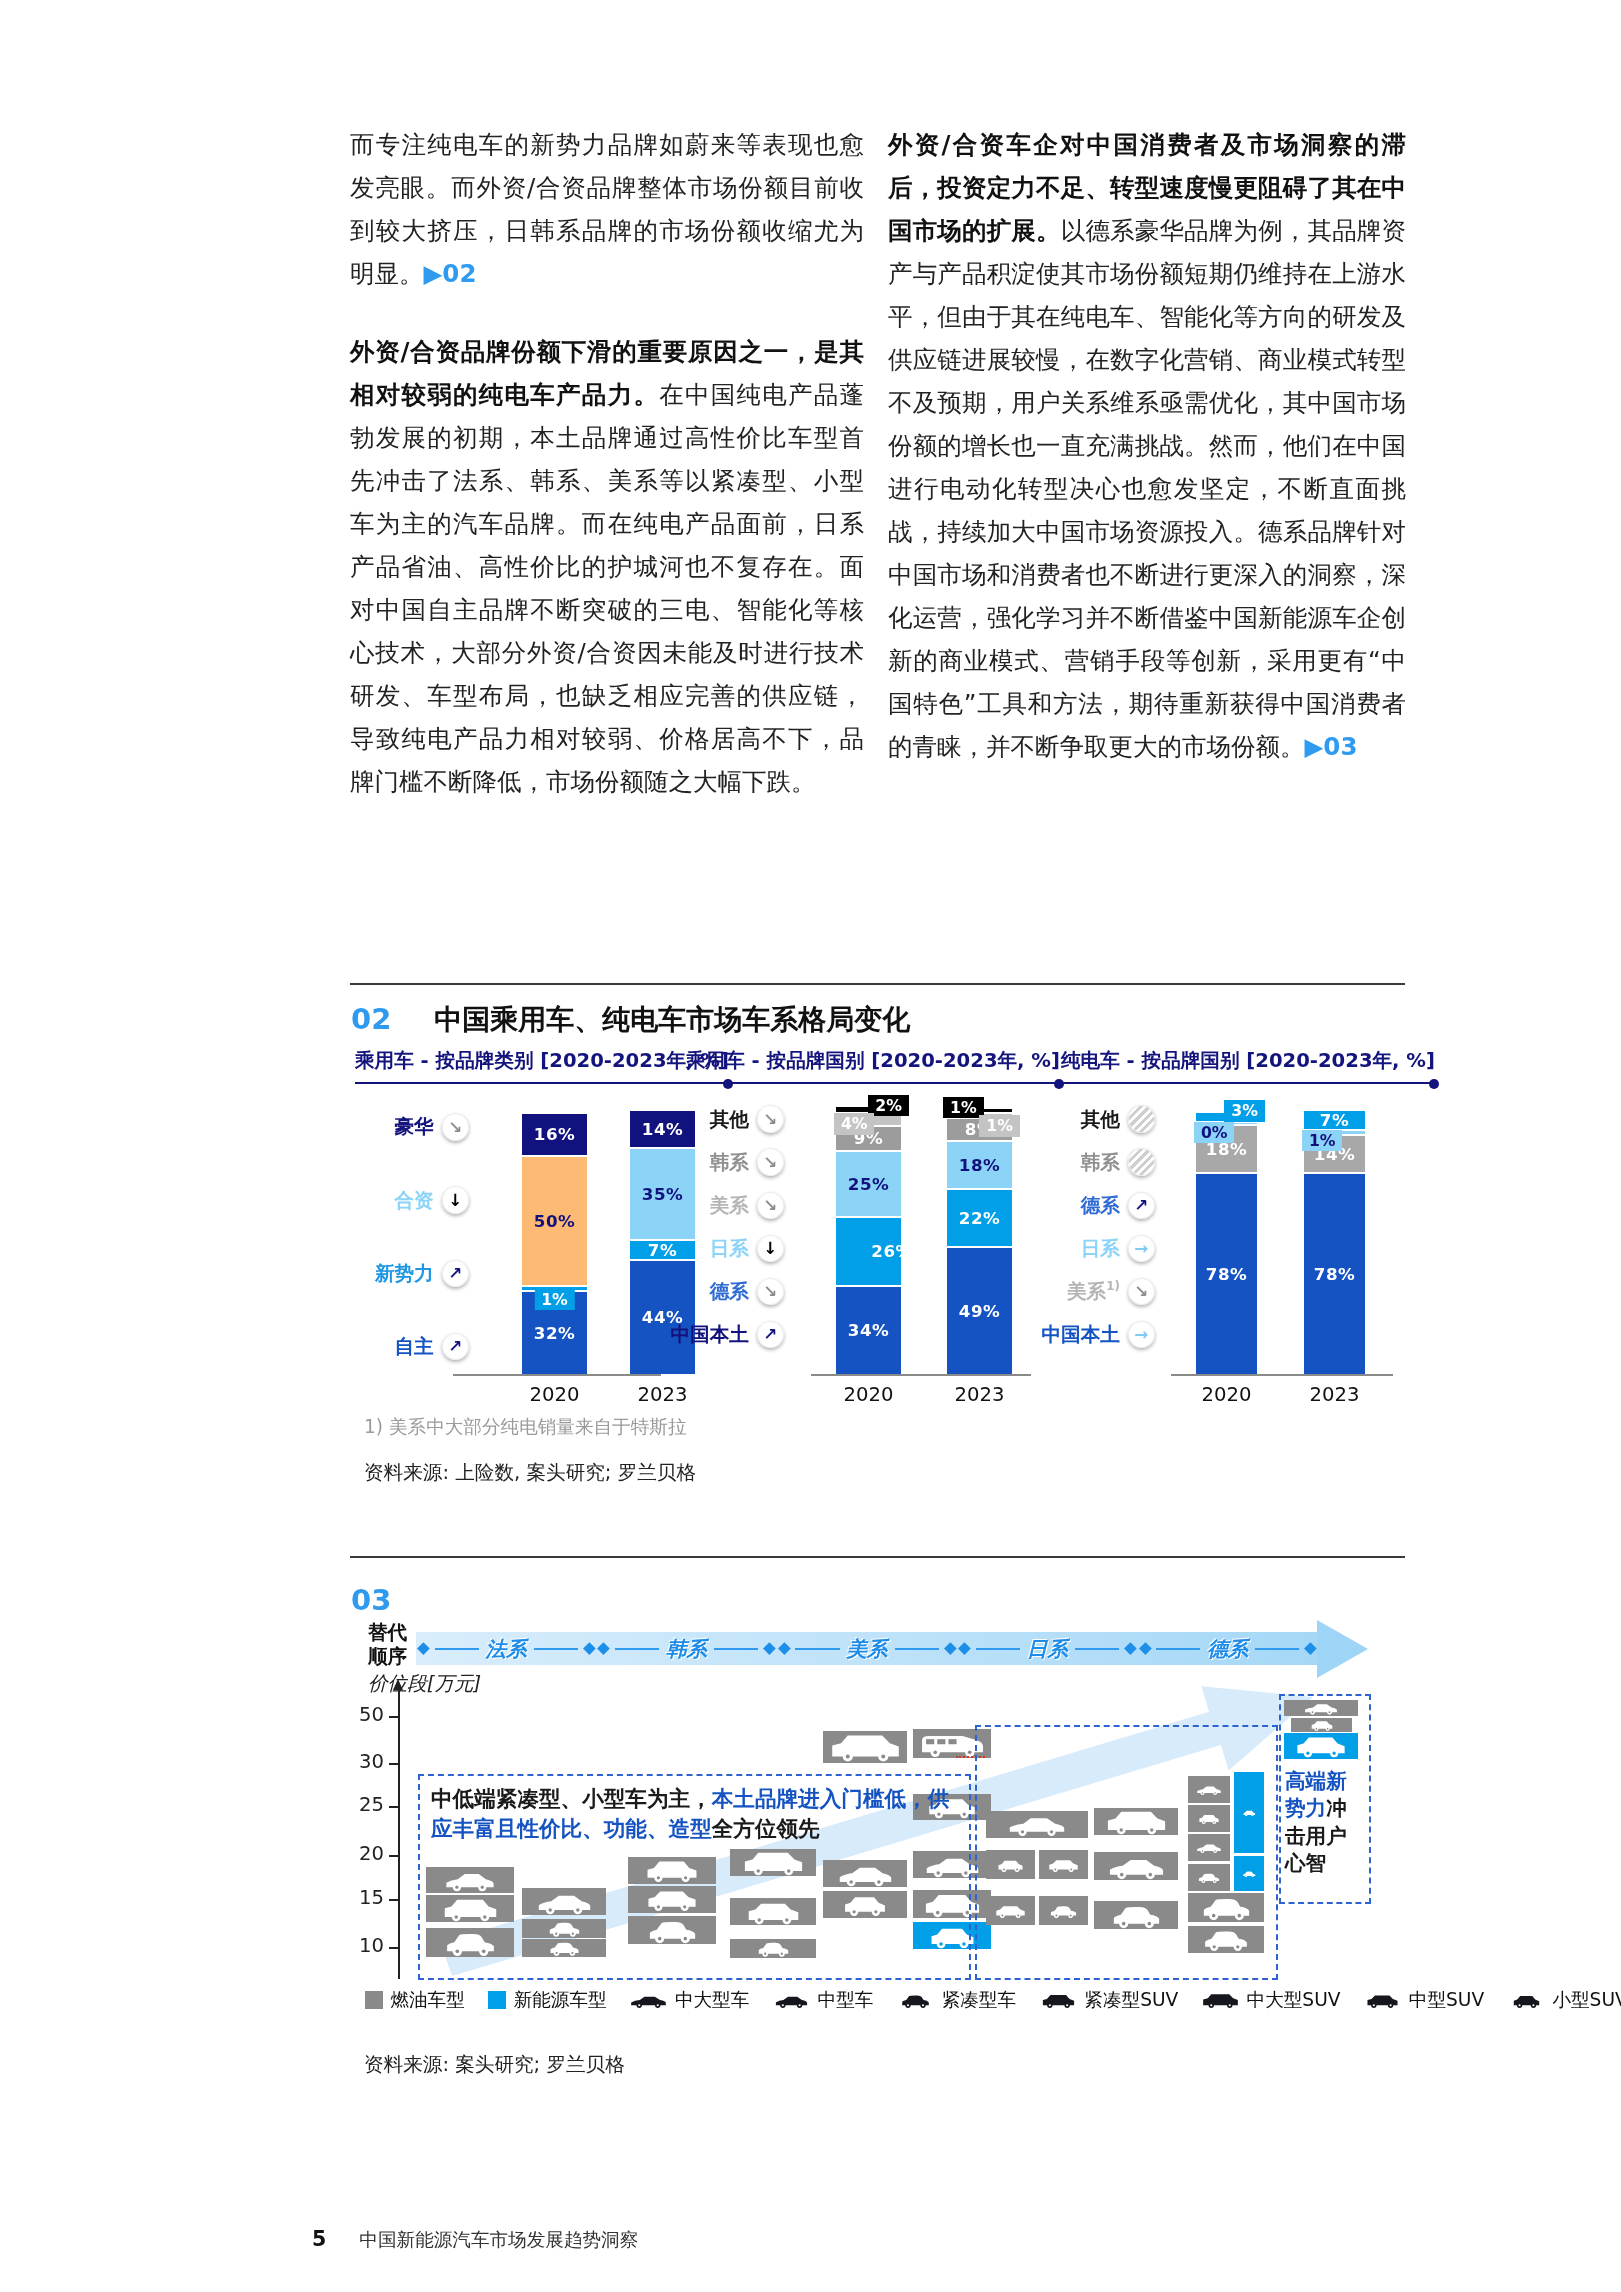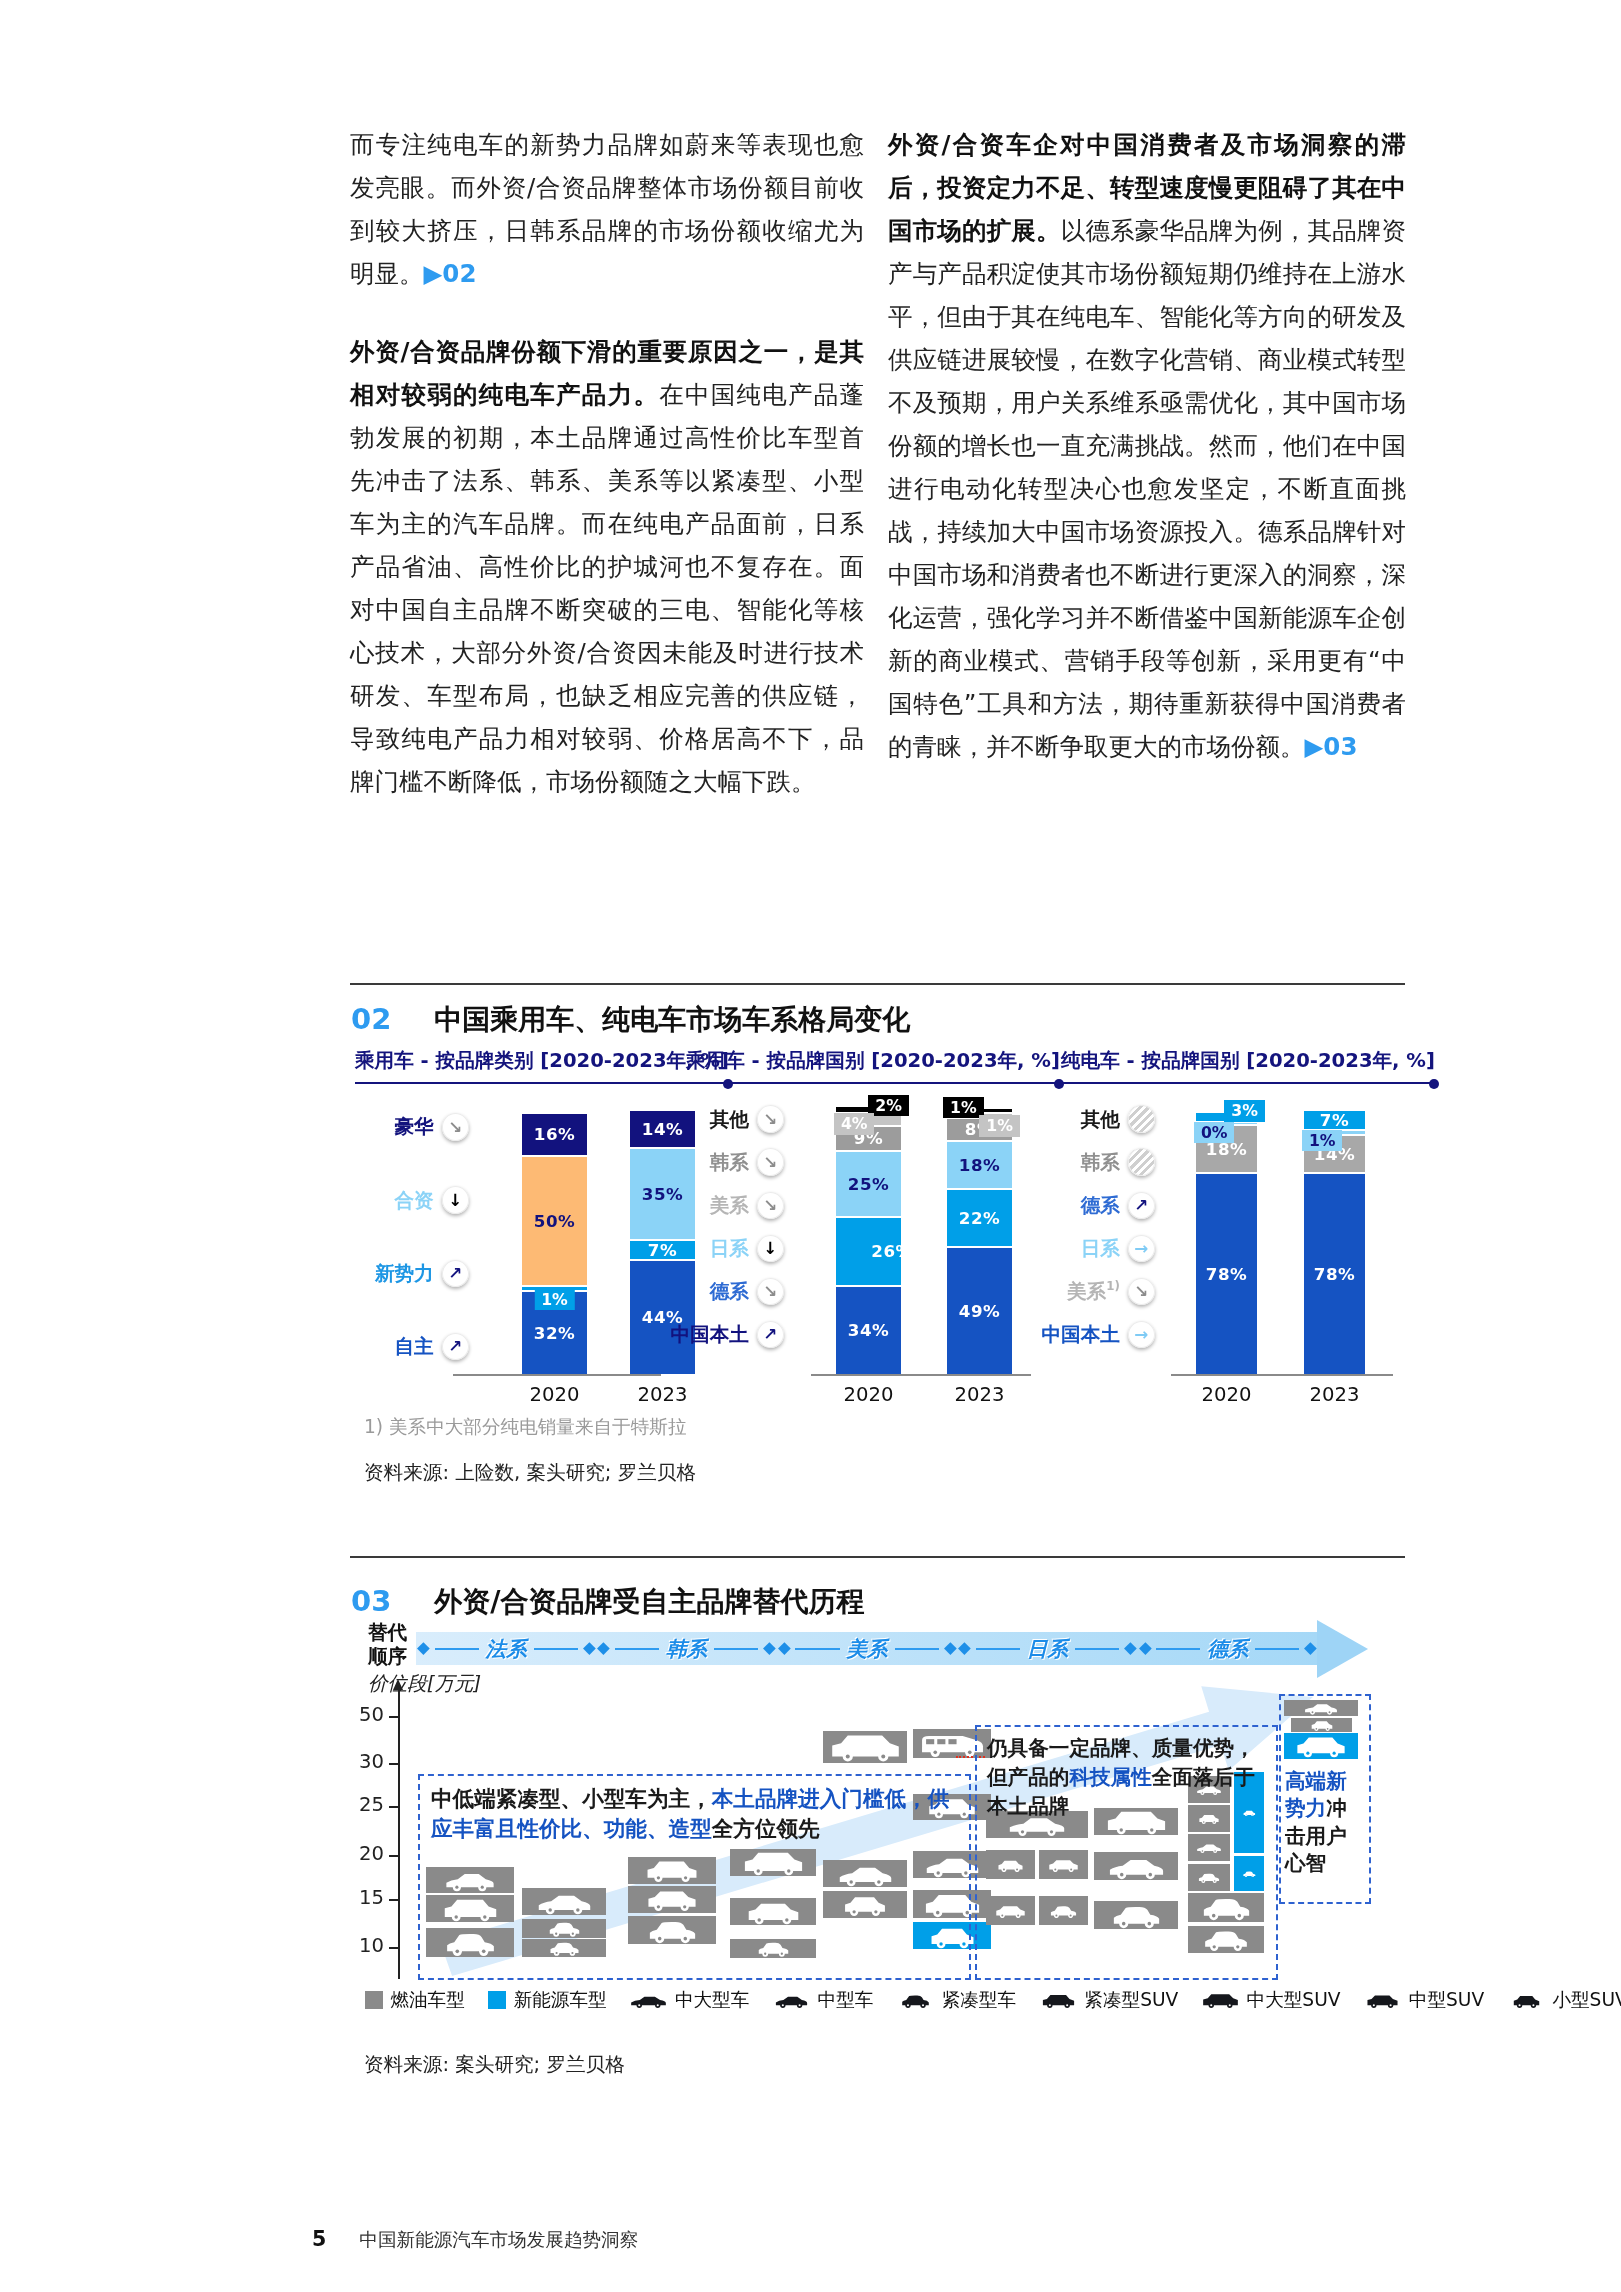--- a/index.html
+++ b/index.html
@@ -322,21 +322,20 @@
     </div>
 
     <div class="footnote" style="left:364px;top:431px;">1) 美系中大部分纯电销量来自于特斯拉</div>
     <div class="source" style="left:364px;top:476px;">资料来源: 上险数, 案头研究; 罗兰贝格</div>
   </div>
 
   <div class="fig03">
     <div class="divider" style="left:350px;top:0;width:1055px;"></div>
     <div class="fig-head" style="left:351px;top:27px;">
       <span class="fig-num">03</span>
-      <span class="fig-title">外资/合资品牌受自主品牌替代历程</span>
     </div>
 
     <svg class="diag-svg" width="1621" height="568" viewBox="0 0 1654 580">
       <polygon points="461,429 1246,193 1254,219 1340,144 1226,133 1234,159 449,395" fill="#D8EBFB"></polygon>
     </svg>
 
     <div class="order-label" id="order-label">
         <div>替代</div>
         <div>顺序</div>
       </div>
@@ -394,21 +393,20 @@
                <div class="ytick-mark" style="top:343px"></div>
         <div class="ytick-label" style="top:378px">10</div>
                <div class="ytick-mark" style="top:391px"></div>
       </div>
 
     <div class="dash-box" style="left:418px;top:218px;width:549px;height:202px;"></div>
     <div class="dash-box" style="left:975px;top:169px;width:299px;height:251px;"></div>
     <div class="dash-box" style="left:1279px;top:138px;width:88px;height:206px;"></div>
 
     <div class="ann ann-left" id="ann-left"><span class="">中低端紧凑型、小型车为主，</span><span class="blue">本土品牌进入门槛低，供应丰富且性价比、功能、造型</span><span class="">全方位领先</span></div>
-    <div class="ann ann-mid" id="ann-mid"><span class="">仍具备一定品牌、质量优势，但产品的</span><span class="blue">科技属性</span><span class="">全面落后于本土品牌</span></div>
     <div class="ann ann-right" id="ann-right"><span class="blue">高端新势力</span><span class="">冲击用户心智</span></div>
 
     <div id="carboxes">
         <div class="carbox" style="left:426px;top:311px;width:88px;height:25.5px">
                 <svg viewBox="0 0 64 29" style="width:56px;display:block">
             <path d="M5 23 V18 Q10 15 18 14 L26 8 H42 L50 14 Q59 16 59 19 V23 Z" fill="#ffffff"></path>
             <circle cx="17" cy="23" r="4.6" fill="#ffffff"></circle>
             <circle cx="17" cy="23" r="1.8" fill="#8A8A8A"></circle>
             <circle cx="46" cy="23" r="4.6" fill="#ffffff"></circle>
             <circle cx="46" cy="23" r="1.8" fill="#8A8A8A"></circle>

